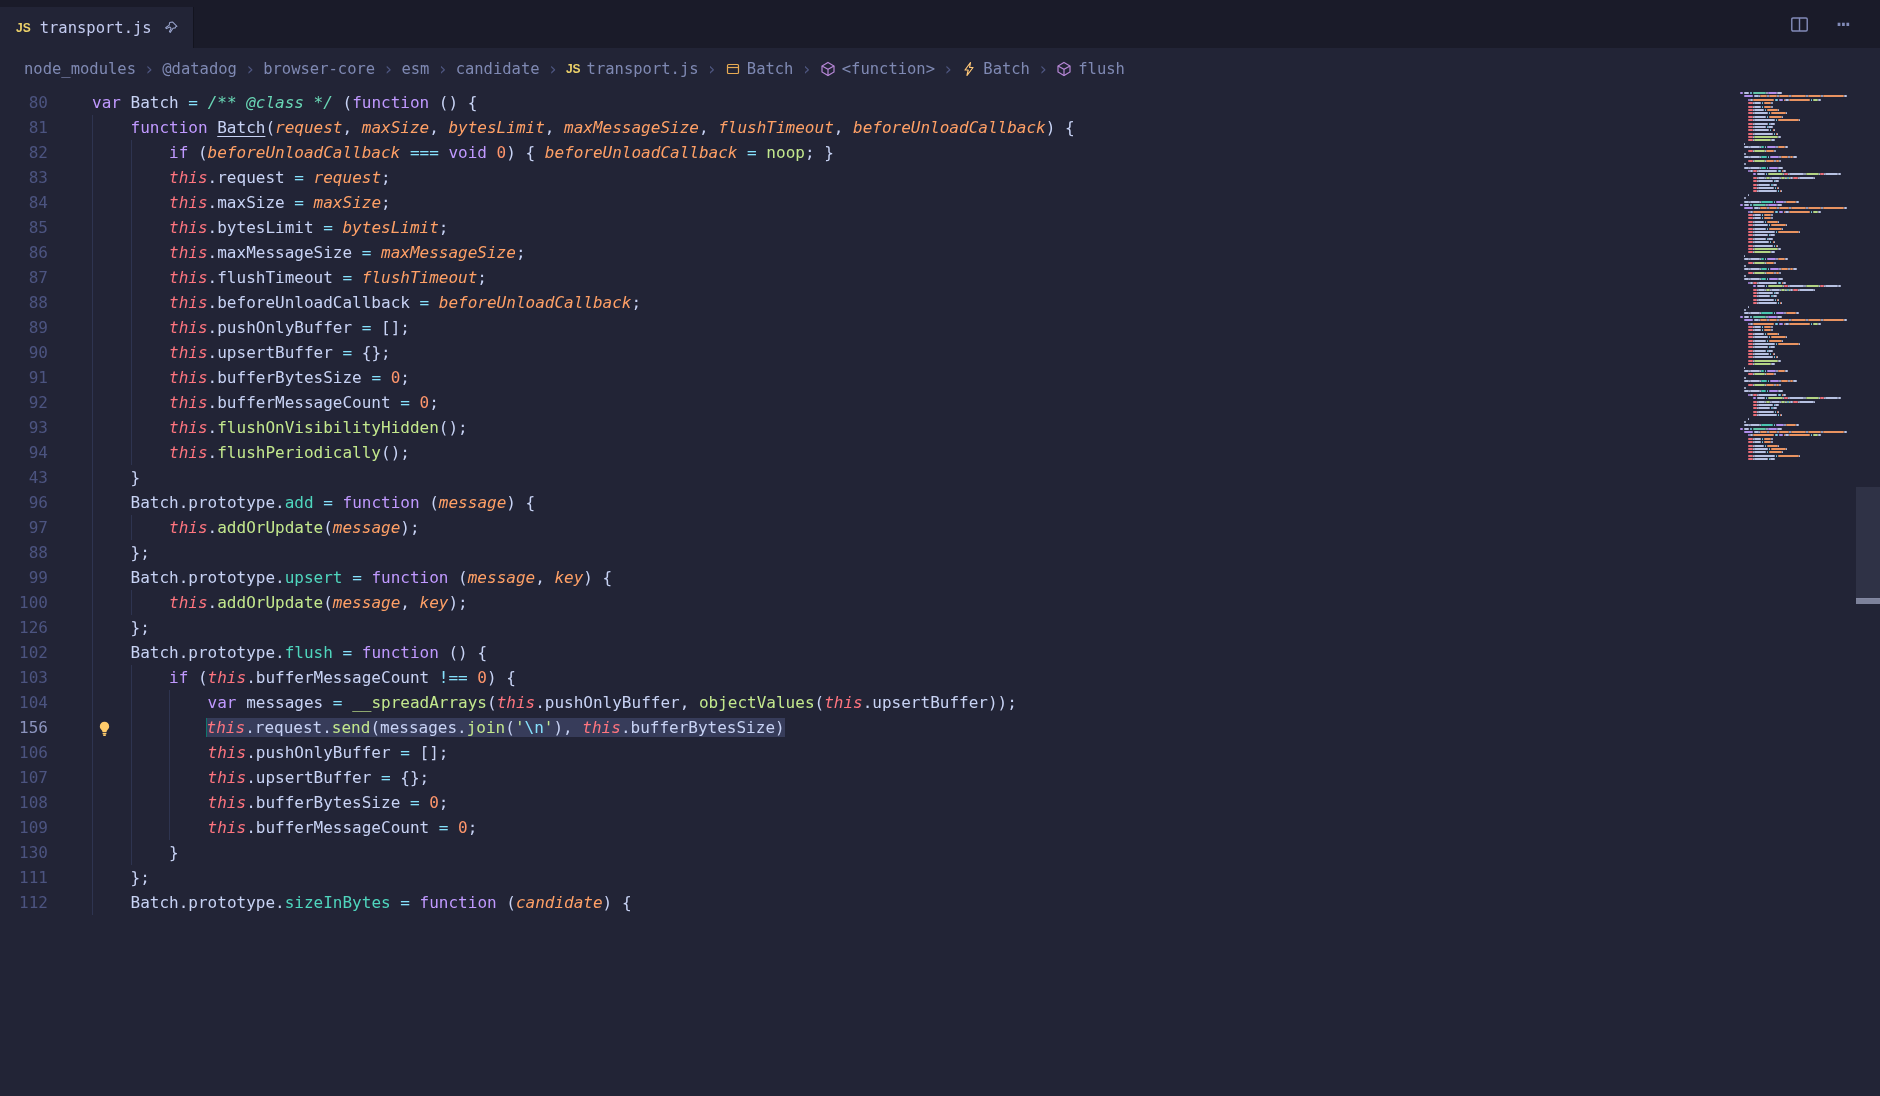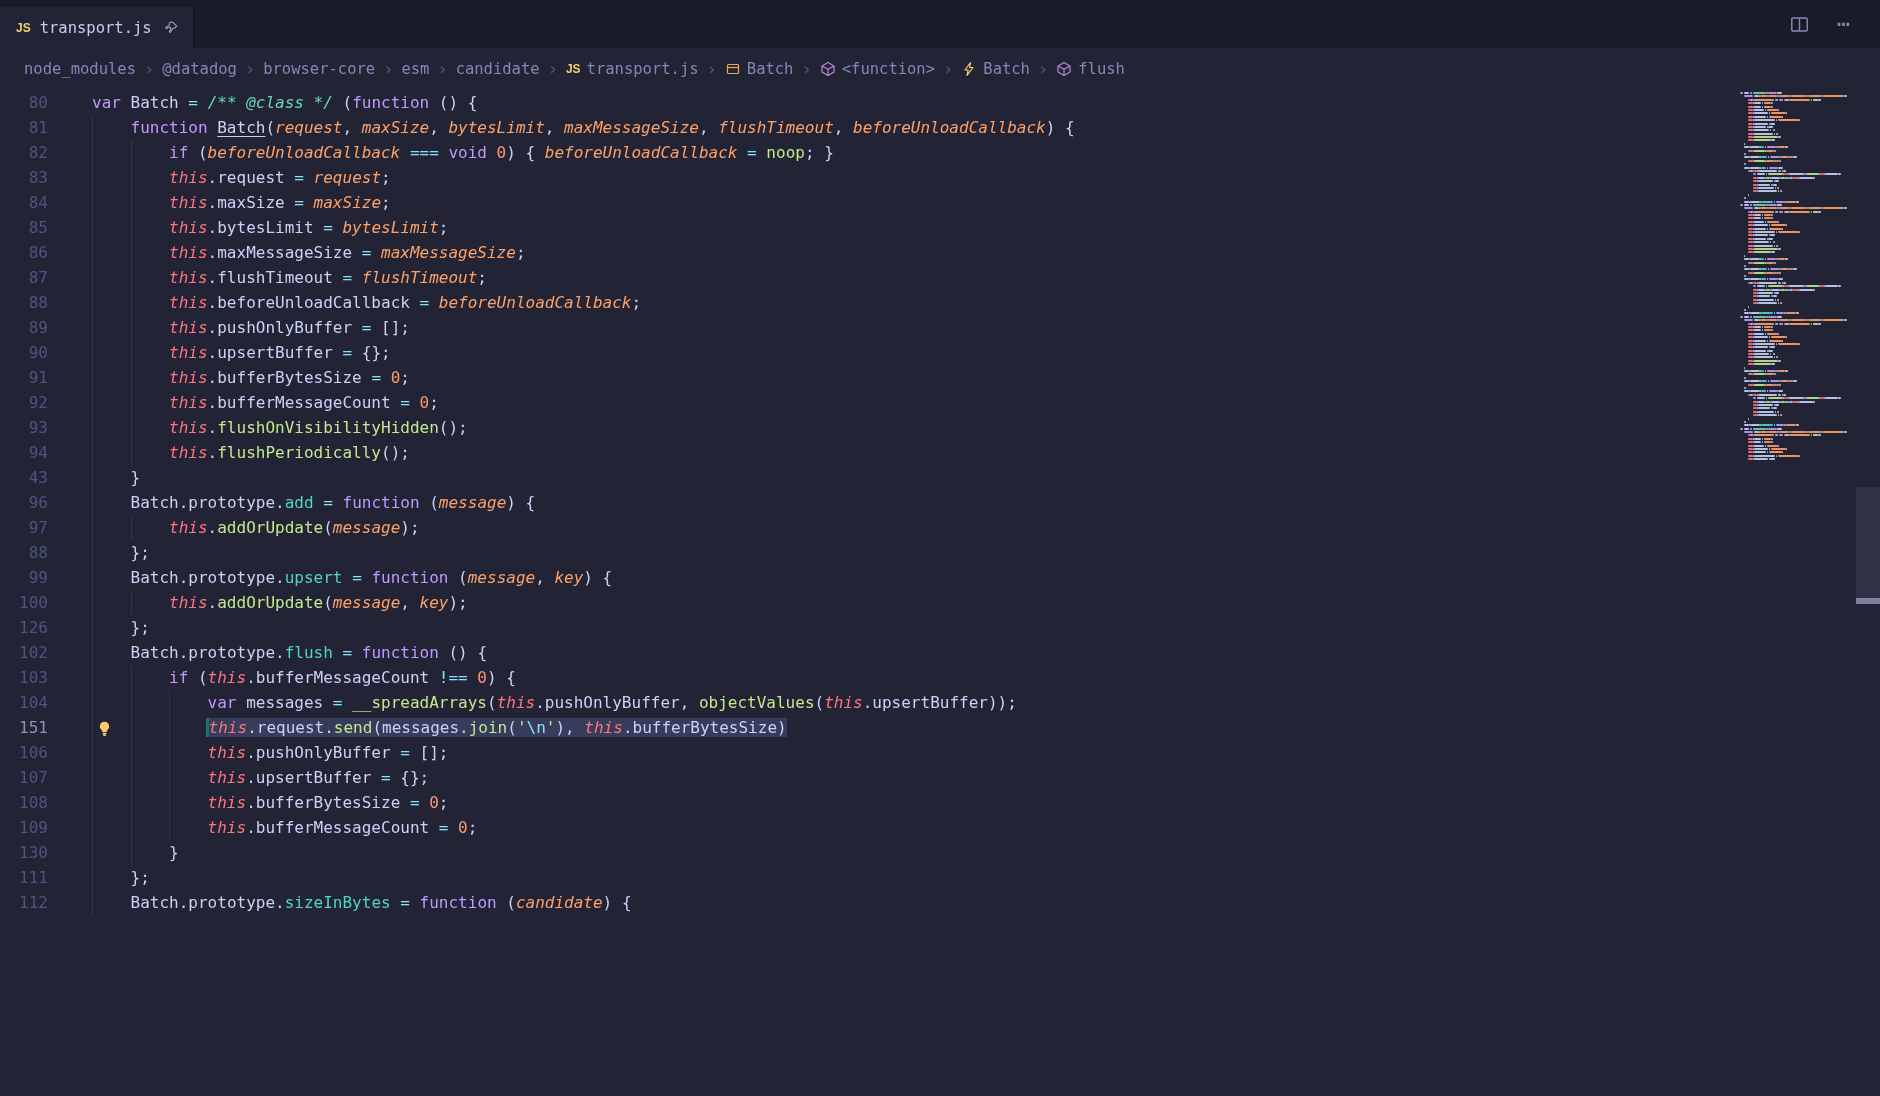--- a/index.html
+++ b/index.html
@@ -25,21 +25,21 @@
   .code-area{position:absolute;top:90px;left:0;right:0;bottom:0;overflow:hidden}
   .code-line{display:flex;height:25px;line-height:25px;font-size:16px;white-space:pre;position:relative}
   .ln{width:48px;text-align:right;color:#4c5480;flex:none;user-select:none}
   .ln.active{color:#8b93bd}
   .glyph{width:44px;flex:none;position:relative}
   .bulb{position:absolute;left:48px;top:4px;cursor:pointer}
   .code{flex:1;color:#c8d3f5}
   .ind{display:inline-block;width:4ch;height:25px;border-left:1px solid #2e3450;box-sizing:border-box;vertical-align:top}
   .tk-this,.tk-param,.tk-cmt{font-style:italic}
   .und{text-decoration:underline;text-underline-offset:3px}
-  .sel-wrap{background:rgba(157,174,255,0.18);border-left:3px solid #0f766e;margin-left:-2px}
+  .sel-wrap{background:rgba(157,174,255,0.18);border-left:1px solid #0f766e;margin-left:-2px}
 
   
   .minimap{position:absolute;top:2px;right:24px;width:116px;overflow:hidden;cursor:pointer}
   .mm-row{display:flex;height:2px;margin-bottom:1.4px;overflow:hidden}
   .mm-seg{flex:none;height:2px;border-radius:1px;opacity:.9}
   .mm-sp{flex:none;height:2px}
   .scrollbar{position:absolute;top:0;right:0;width:24px;height:100%;cursor:pointer}
   .sb-thumb{position:absolute;top:397px;left:0;width:100%;height:112px;background:rgba(170,180,220,0.10)}
   .sb-marker{position:absolute;top:508px;left:0;width:100%;height:6px;background:rgba(200,208,238,0.55)}
 </style>
@@ -161,21 +161,21 @@
         <div class="code-line"><div class="ln">43</div><div class="glyph"></div><div class="code"><span class="ind"></span><span class="tk-t" style="color: rgb(200, 211, 245);">}</span></div></div>
         <div class="code-line"><div class="ln">96</div><div class="glyph"></div><div class="code"><span class="ind"></span><span class="tk-v" style="color: rgb(200, 211, 245);">Batch</span><span class="tk-t" style="color: rgb(200, 211, 245);">.</span><span class="tk-v" style="color: rgb(200, 211, 245);">prototype</span><span class="tk-t" style="color: rgb(200, 211, 245);">.</span><span class="tk-def" style="color: rgb(79, 214, 190);">add</span><span class="tk-t" style="color: rgb(200, 211, 245);"> </span><span class="tk-op" style="color: rgb(134, 225, 252);">=</span><span class="tk-t" style="color: rgb(200, 211, 245);"> </span><span class="tk-kw" style="color: rgb(192, 153, 255);">function</span><span class="tk-t" style="color: rgb(200, 211, 245);"> (</span><span class="tk-param" style="color: rgb(255, 160, 102);">message</span><span class="tk-t" style="color: rgb(200, 211, 245);">) {</span></div></div>
         <div class="code-line"><div class="ln">97</div><div class="glyph"></div><div class="code"><span class="ind"></span><span class="ind"></span><span class="tk-this" style="color: rgb(255, 117, 127);">this</span><span class="tk-t" style="color: rgb(200, 211, 245);">.</span><span class="tk-call" style="color: rgb(195, 232, 141);">addOrUpdate</span><span class="tk-t" style="color: rgb(200, 211, 245);">(</span><span class="tk-param" style="color: rgb(255, 160, 102);">message</span><span class="tk-t" style="color: rgb(200, 211, 245);">);</span></div></div>
         <div class="code-line"><div class="ln">88</div><div class="glyph"></div><div class="code"><span class="ind"></span><span class="tk-t" style="color: rgb(200, 211, 245);">};</span></div></div>
         <div class="code-line"><div class="ln">99</div><div class="glyph"></div><div class="code"><span class="ind"></span><span class="tk-v" style="color: rgb(200, 211, 245);">Batch</span><span class="tk-t" style="color: rgb(200, 211, 245);">.</span><span class="tk-v" style="color: rgb(200, 211, 245);">prototype</span><span class="tk-t" style="color: rgb(200, 211, 245);">.</span><span class="tk-def" style="color: rgb(79, 214, 190);">upsert</span><span class="tk-t" style="color: rgb(200, 211, 245);"> </span><span class="tk-op" style="color: rgb(134, 225, 252);">=</span><span class="tk-t" style="color: rgb(200, 211, 245);"> </span><span class="tk-kw" style="color: rgb(192, 153, 255);">function</span><span class="tk-t" style="color: rgb(200, 211, 245);"> (</span><span class="tk-param" style="color: rgb(255, 160, 102);">message</span><span class="tk-t" style="color: rgb(200, 211, 245);">, </span><span class="tk-param" style="color: rgb(255, 160, 102);">key</span><span class="tk-t" style="color: rgb(200, 211, 245);">) {</span></div></div>
         <div class="code-line"><div class="ln">100</div><div class="glyph"></div><div class="code"><span class="ind"></span><span class="ind"></span><span class="tk-this" style="color: rgb(255, 117, 127);">this</span><span class="tk-t" style="color: rgb(200, 211, 245);">.</span><span class="tk-call" style="color: rgb(195, 232, 141);">addOrUpdate</span><span class="tk-t" style="color: rgb(200, 211, 245);">(</span><span class="tk-param" style="color: rgb(255, 160, 102);">message</span><span class="tk-t" style="color: rgb(200, 211, 245);">, </span><span class="tk-param" style="color: rgb(255, 160, 102);">key</span><span class="tk-t" style="color: rgb(200, 211, 245);">);</span></div></div>
         <div class="code-line"><div class="ln">126</div><div class="glyph"></div><div class="code"><span class="ind"></span><span class="tk-t" style="color: rgb(200, 211, 245);">};</span></div></div>
         <div class="code-line"><div class="ln">102</div><div class="glyph"></div><div class="code"><span class="ind"></span><span class="tk-v" style="color: rgb(200, 211, 245);">Batch</span><span class="tk-t" style="color: rgb(200, 211, 245);">.</span><span class="tk-v" style="color: rgb(200, 211, 245);">prototype</span><span class="tk-t" style="color: rgb(200, 211, 245);">.</span><span class="tk-def" style="color: rgb(79, 214, 190);">flush</span><span class="tk-t" style="color: rgb(200, 211, 245);"> </span><span class="tk-op" style="color: rgb(134, 225, 252);">=</span><span class="tk-t" style="color: rgb(200, 211, 245);"> </span><span class="tk-kw" style="color: rgb(192, 153, 255);">function</span><span class="tk-t" style="color: rgb(200, 211, 245);"> () {</span></div></div>
         <div class="code-line"><div class="ln">103</div><div class="glyph"></div><div class="code"><span class="ind"></span><span class="ind"></span><span class="tk-kw" style="color: rgb(192, 153, 255);">if</span><span class="tk-t" style="color: rgb(200, 211, 245);"> (</span><span class="tk-this" style="color: rgb(255, 117, 127);">this</span><span class="tk-t" style="color: rgb(200, 211, 245);">.</span><span class="tk-v" style="color: rgb(200, 211, 245);">bufferMessageCount</span><span class="tk-t" style="color: rgb(200, 211, 245);"> </span><span class="tk-op" style="color: rgb(134, 225, 252);">!==</span><span class="tk-t" style="color: rgb(200, 211, 245);"> </span><span class="tk-num" style="color: rgb(255, 150, 108);">0</span><span class="tk-t" style="color: rgb(200, 211, 245);">) {</span></div></div>
         <div class="code-line"><div class="ln">104</div><div class="glyph"></div><div class="code"><span class="ind"></span><span class="ind"></span><span class="ind"></span><span class="tk-kw" style="color: rgb(192, 153, 255);">var</span><span class="tk-t" style="color: rgb(200, 211, 245);"> </span><span class="tk-v" style="color: rgb(200, 211, 245);">messages</span><span class="tk-t" style="color: rgb(200, 211, 245);"> </span><span class="tk-op" style="color: rgb(134, 225, 252);">=</span><span class="tk-t" style="color: rgb(200, 211, 245);"> </span><span class="tk-call" style="color: rgb(195, 232, 141);">__spreadArrays</span><span class="tk-t" style="color: rgb(200, 211, 245);">(</span><span class="tk-this" style="color: rgb(255, 117, 127);">this</span><span class="tk-t" style="color: rgb(200, 211, 245);">.</span><span class="tk-v" style="color: rgb(200, 211, 245);">pushOnlyBuffer</span><span class="tk-t" style="color: rgb(200, 211, 245);">, </span><span class="tk-call" style="color: rgb(195, 232, 141);">objectValues</span><span class="tk-t" style="color: rgb(200, 211, 245);">(</span><span class="tk-this" style="color: rgb(255, 117, 127);">this</span><span class="tk-t" style="color: rgb(200, 211, 245);">.</span><span class="tk-v" style="color: rgb(200, 211, 245);">upsertBuffer</span><span class="tk-t" style="color: rgb(200, 211, 245);">));</span></div></div>
-        <div class="code-line"><div class="ln active">151</div><div class="glyph"><span class="bulb"><svg viewBox="0 0 16 16" width="17" height="17">
+        <div class="code-line"><div class="ln active">156</div><div class="glyph"><span class="bulb"><svg viewBox="0 0 16 16" width="17" height="17">
                 <path d="M8 1.6a4.4 4.4 0 0 1 4.4 4.4c0 1.6-.9 2.5-1.6 3.3-.5.5-.8 1-.9 1.9H6.1c-.1-.9-.4-1.4-.9-1.9C4.5 8.5 3.6 7.6 3.6 6A4.4 4.4 0 0 1 8 1.6z" fill="#ffcb6b"></path>
                 <path d="M6.2 12.7h3.6M6.8 14.3h2.4" stroke="#ffcb6b" stroke-width="1.3"></path>
               </svg></span></div><div class="code"><span class="ind"></span><span class="ind"></span><span class="ind"></span><span class="sel-wrap"><span class="tk-this" style="color: rgb(255, 117, 127);">this</span><span class="tk-t" style="color: rgb(200, 211, 245);">.</span><span class="tk-v" style="color: rgb(200, 211, 245);">request</span><span class="tk-t" style="color: rgb(200, 211, 245);">.</span><span class="tk-call" style="color: rgb(195, 232, 141);">send</span><span class="tk-t" style="color: rgb(200, 211, 245);">(</span><span class="tk-v" style="color: rgb(200, 211, 245);">messages</span><span class="tk-t" style="color: rgb(200, 211, 245);">.</span><span class="tk-call" style="color: rgb(195, 232, 141);">join</span><span class="tk-t" style="color: rgb(200, 211, 245);">(</span><span class="tk-str" style="color: rgb(195, 232, 141);">'</span><span class="tk-esc" style="color: rgb(134, 225, 252);">\n</span><span class="tk-str" style="color: rgb(195, 232, 141);">'</span><span class="tk-t" style="color: rgb(200, 211, 245);">), </span><span class="tk-this" style="color: rgb(255, 117, 127);">this</span><span class="tk-t" style="color: rgb(200, 211, 245);">.</span><span class="tk-v" style="color: rgb(200, 211, 245);">bufferBytesSize</span><span class="tk-t" style="color: rgb(200, 211, 245);">)</span></span></div></div>
         <div class="code-line"><div class="ln">106</div><div class="glyph"></div><div class="code"><span class="ind"></span><span class="ind"></span><span class="ind"></span><span class="tk-this" style="color: rgb(255, 117, 127);">this</span><span class="tk-t" style="color: rgb(200, 211, 245);">.</span><span class="tk-v" style="color: rgb(200, 211, 245);">pushOnlyBuffer</span><span class="tk-t" style="color: rgb(200, 211, 245);"> </span><span class="tk-op" style="color: rgb(134, 225, 252);">=</span><span class="tk-t" style="color: rgb(200, 211, 245);"> [];</span></div></div>
         <div class="code-line"><div class="ln">107</div><div class="glyph"></div><div class="code"><span class="ind"></span><span class="ind"></span><span class="ind"></span><span class="tk-this" style="color: rgb(255, 117, 127);">this</span><span class="tk-t" style="color: rgb(200, 211, 245);">.</span><span class="tk-v" style="color: rgb(200, 211, 245);">upsertBuffer</span><span class="tk-t" style="color: rgb(200, 211, 245);"> </span><span class="tk-op" style="color: rgb(134, 225, 252);">=</span><span class="tk-t" style="color: rgb(200, 211, 245);"> {};</span></div></div>
         <div class="code-line"><div class="ln">108</div><div class="glyph"></div><div class="code"><span class="ind"></span><span class="ind"></span><span class="ind"></span><span class="tk-this" style="color: rgb(255, 117, 127);">this</span><span class="tk-t" style="color: rgb(200, 211, 245);">.</span><span class="tk-v" style="color: rgb(200, 211, 245);">bufferBytesSize</span><span class="tk-t" style="color: rgb(200, 211, 245);"> </span><span class="tk-op" style="color: rgb(134, 225, 252);">=</span><span class="tk-t" style="color: rgb(200, 211, 245);"> </span><span class="tk-num" style="color: rgb(255, 150, 108);">0</span><span class="tk-t" style="color: rgb(200, 211, 245);">;</span></div></div>
         <div class="code-line"><div class="ln">109</div><div class="glyph"></div><div class="code"><span class="ind"></span><span class="ind"></span><span class="ind"></span><span class="tk-this" style="color: rgb(255, 117, 127);">this</span><span class="tk-t" style="color: rgb(200, 211, 245);">.</span><span class="tk-v" style="color: rgb(200, 211, 245);">bufferMessageCount</span><span class="tk-t" style="color: rgb(200, 211, 245);"> </span><span class="tk-op" style="color: rgb(134, 225, 252);">=</span><span class="tk-t" style="color: rgb(200, 211, 245);"> </span><span class="tk-num" style="color: rgb(255, 150, 108);">0</span><span class="tk-t" style="color: rgb(200, 211, 245);">;</span></div></div>
         <div class="code-line"><div class="ln">130</div><div class="glyph"></div><div class="code"><span class="ind"></span><span class="ind"></span><span class="tk-t" style="color: rgb(200, 211, 245);">}</span></div></div>
         <div class="code-line"><div class="ln">111</div><div class="glyph"></div><div class="code"><span class="ind"></span><span class="tk-t" style="color: rgb(200, 211, 245);">};</span></div></div>
         <div class="code-line"><div class="ln">112</div><div class="glyph"></div><div class="code"><span class="ind"></span><span class="tk-v" style="color: rgb(200, 211, 245);">Batch</span><span class="tk-t" style="color: rgb(200, 211, 245);">.</span><span class="tk-v" style="color: rgb(200, 211, 245);">prototype</span><span class="tk-t" style="color: rgb(200, 211, 245);">.</span><span class="tk-def" style="color: rgb(79, 214, 190);">sizeInBytes</span><span class="tk-t" style="color: rgb(200, 211, 245);"> </span><span class="tk-op" style="color: rgb(134, 225, 252);">=</span><span class="tk-t" style="color: rgb(200, 211, 245);"> </span><span class="tk-kw" style="color: rgb(192, 153, 255);">function</span><span class="tk-t" style="color: rgb(200, 211, 245);"> (</span><span class="tk-param" style="color: rgb(255, 160, 102);">candidate</span><span class="tk-t" style="color: rgb(200, 211, 245);">) {</span></div></div>

